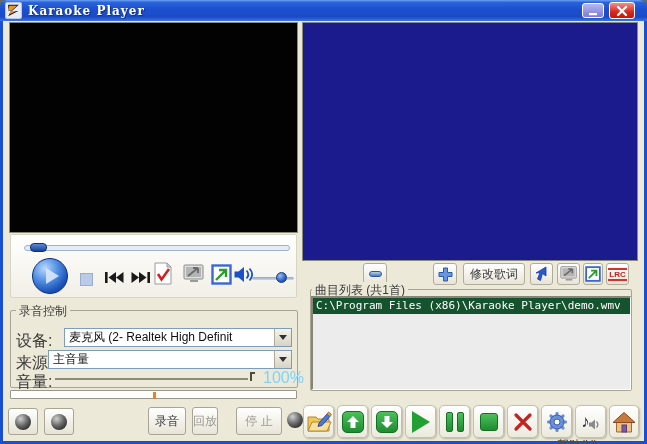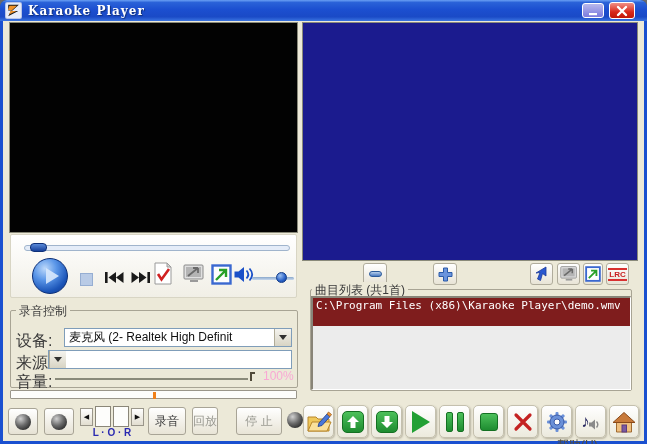--- a/index.html
+++ b/index.html
@@ -52,21 +52,21 @@
 
   .fieldrow { position:absolute; font-size:16px; color:#3a3a3a; }
   .combo { position:absolute; height:19px; background:#fff; border:1px solid #7f9db9; display:flex; align-items:center; }
   .combo-value { flex:1; font-size:12px; color:#101010; padding-left:4px; white-space:nowrap; overflow:hidden; }
   .combo-btn { width:17px; height:100%; background:linear-gradient(180deg,#f4f3ee,#d8d4c4); border-left:1px solid #b0ab98; display:flex; align-items:center; justify-content:center; cursor:pointer; }
   .combo-arrow { width:0; height:0; border-left:4px solid transparent; border-right:4px solid transparent; border-top:5px solid #303030; }
 
   .vol-line { position:absolute; left:55px; top:378px; width:193px; height:2px; background:#8a8a7a; }
   .vol-tick { position:absolute; left:250px; top:372px; width:2px; height:9px; background:#504a3a; cursor:pointer; }
   .vol-tick::after { content:""; position:absolute; left:0; top:0; width:5px; height:2px; background:#504a3a; }
-  .vol-pct { position:absolute; left:263px; top:369px; font-size:12px; color:#f9a8d4; }
+  .vol-pct { position:absolute; left:263px; top:369px; font-size:16px; color:#7dd3fc; }
 
   
   .meter { position:absolute; left:10px; top:390px; width:287px; height:9px; background:#fdfdfb; border:1px solid #9a968a; border-radius:1px; }
   .meter-tick { position:absolute; left:142px; top:1px; width:3px; height:7px; background:#f08018; }
 
   
   .sq-btn { position:absolute; background:linear-gradient(180deg,#ffffff,#e6e2d4); border:1px solid #a8a496; border-radius:3px; display:flex; align-items:center; justify-content:center; cursor:pointer; }
   .led { width:16px; height:16px; border-radius:50%; background:radial-gradient(circle at 35% 30%, #d0d0d0, #6a6a6a 45%, #242424 85%); }
   .balance { position:absolute; left:80px; top:408px; width:64px; height:30px; }
   .bal-arrow { position:absolute; top:0; width:13px; height:18px; background:linear-gradient(180deg,#fff,#e2ded0); border:1px solid #9a968a; font-size:7px; color:#101010; display:flex; align-items:center; justify-content:center; cursor:pointer; }
@@ -77,21 +77,21 @@
 
   
   .rbtn { position:absolute; top:263px; height:22px; background:linear-gradient(180deg,#ffffff,#e8e4d6); border:1px solid #b0ac9c; border-radius:3px; display:flex; align-items:center; justify-content:center; cursor:pointer; }
   .minus-pill { width:13px; height:6px; border-radius:3px; background:linear-gradient(180deg,#b8d0ec,#4a7ac0); border:1px solid #2a5a9a; }
   .lrc-text { font-size:8px; font-weight:bold; color:#c82020; border-top:2px solid #d83030; border-bottom:2px solid #d83030; padding:0 1px; line-height:9px; }
 
   
   .pl-group { left:310px; top:289px; width:322px; height:102px; }
   .pl-label { left:312px; top:282px; }
   .pl-list { position:absolute; left:311px; top:296px; width:320px; height:94px; background:#ececec; border-top:2px solid #888478; border-left:2px solid #888478; border-right:1px solid #fff; border-bottom:1px solid #fff; }
-  .pl-item { height:28px; background:#7f1d1d; color:#fff; font-family:"DejaVu Sans Mono", monospace; font-size:11px; line-height:16px; padding-left:3px; white-space:nowrap; overflow:hidden; cursor:pointer; }
+  .pl-item { height:16px; background:#14532d; color:#fff; font-family:"DejaVu Sans Mono", monospace; font-size:11px; line-height:16px; padding-left:3px; white-space:nowrap; overflow:hidden; cursor:pointer; }
 
   
   .tool-btn { position:absolute; top:405px; width:31px; height:33px; background:linear-gradient(180deg,#ffffff,#eceadd);
     border:1px solid #c4c0ae; border-radius:5px; box-shadow:1px 1px 2px #b8b4a2; display:flex; align-items:center; justify-content:center; cursor:pointer; }
   .green-sq { width:22px; height:22px; border-radius:5px; background:linear-gradient(180deg,#4cc05a,#1e8c30); border:1px solid #147022; display:flex; align-items:center; justify-content:center; }
   .play-tri { width:0; height:0; border-top:11px solid transparent; border-bottom:11px solid transparent; border-left:18px solid #22a034; }
   .pause-bars { display:flex; gap:4px; }
   .pause-bars div { width:7px; height:20px; background:linear-gradient(180deg,#4cc05a,#1e8c30); border:1px solid #147022; border-radius:2px; }
   .stop-sq { width:18px; height:18px; background:linear-gradient(180deg,#4cc05a,#1e8c30); border:1px solid #147022; border-radius:3px; }
 
@@ -195,20 +195,21 @@
   <div class="fieldrow" style="left:16px; top:331px;">设备:</div>
   <div class="combo" style="left:64px; top:328px; width:228px;">
     <div class="combo-value">麦克风 (2- Realtek High Definit</div>
     <div class="combo-btn">
       <div class="combo-arrow"></div>
     </div>
   </div>
 
   <div class="fieldrow" style="left:16px; top:353px;">来源:</div>
   <div class="combo" style="left:48px; top:350px; width:244px;">
+    <div class="combo-value">主音量</div>
     <div class="combo-btn">
       <div class="combo-arrow"></div>
     </div>
   </div>
 
   <div class="fieldrow" style="left:16px; top:372px;">音量:</div>
   <div class="vol-line"></div>
   <div class="vol-tick"></div>
   <div class="vol-pct">100%</div>
 
@@ -216,41 +217,35 @@
     <div class="meter-tick"></div>
   </div>
 
   <div class="sq-btn" style="left:8px; top:408px; width:30px; height:27px;">
     <div class="led"></div>
   </div>
   <div class="sq-btn" style="left:44px; top:408px; width:30px; height:27px;">
     <div class="led"></div>
   </div>
 
-  <div class="balance">
-    <div class="bal-arrow" style="left:0;">◀</div>
-    <div class="bal-box" style="left:15px;"></div>
-    <div class="bal-box" style="left:33px;"></div>
-    <div class="bal-arrow" style="left:51px;">▶</div>
-    <div class="bal-label">L · O · R</div>
-  </div>
 
   <div class="txt-btn" style="left:148px; width:38px; color:#3a3a3a;text-align:center;">录音</div>
   <div class="txt-btn" style="left:192px; width:26px; color:#9a9a92;">回放</div>
   <div class="txt-btn" style="left:236px; width:46px; color:#9a9a92;">停 止</div>
   <div class="led led-free"></div>
 
   <div class="rbtn" style="left:363px; width:24px;">
     <div class="minus-pill"></div>
   </div>
   <div class="rbtn" style="left:433px; width:24px;">
     <svg width="15" height="15" viewBox="0 0 15 15">
       <path d="M5.5 1 h4 v4.5 H14 v4 H9.5 V14 h-4 V9.5 H1 v-4 h4.5 z" fill="#6a94dc" stroke="#2a5aa8" stroke-width="1"></path>
     </svg>
   </div>
+  <div class="rbtn" style="left:463px; width:62px; font-size:12px; color:#3a3a3a;">修改歌词</div>
   <div class="rbtn" style="left:530px; width:23px;">
     <svg width="15" height="16" viewBox="0 0 15 16">
       <path d="M12 1 L12 10 L8.5 7.5 L6.5 14.5 L3.5 13 L6 6.5 L2 7 Z" fill="#2a58d0" stroke="#1a3a9a" stroke-width="0.8"></path>
     </svg>
   </div>
   <div class="rbtn" style="left:557px; width:23px;">
     <svg width="20" height="18" viewBox="0 0 24 22">
       <rect x="2" y="2" width="19" height="14" rx="1" fill="#e0e0e0" stroke="#8a8a8a"></rect>
       <rect x="4" y="4" width="15" height="10" fill="#b4b4b4"></rect>
       <path d="M6 13 L16 5 M16 5 h-5 M16 5 v5" stroke="#6a6a6a" stroke-width="1.8" fill="none"></path>

